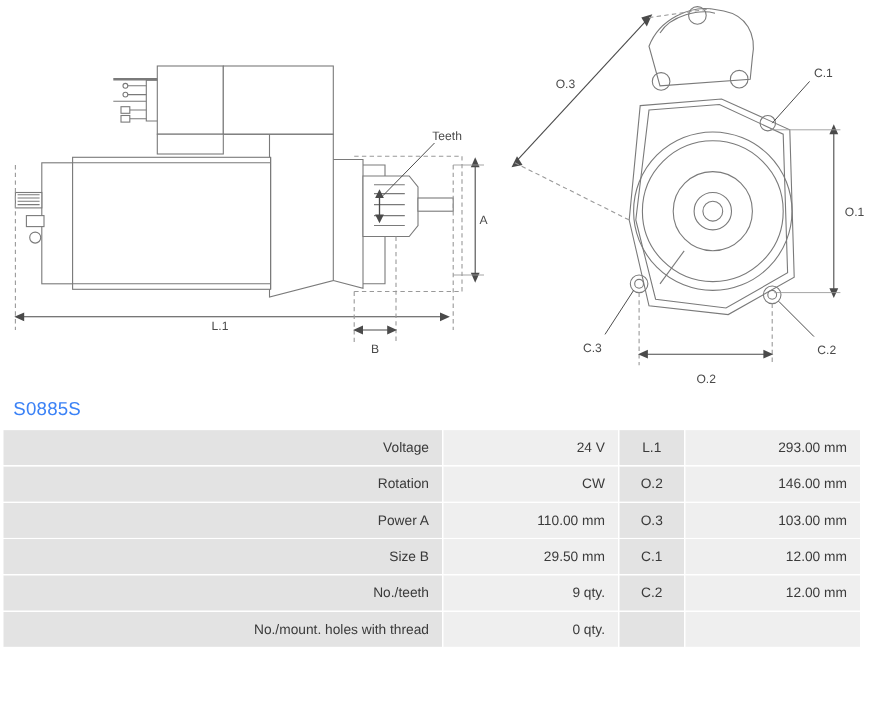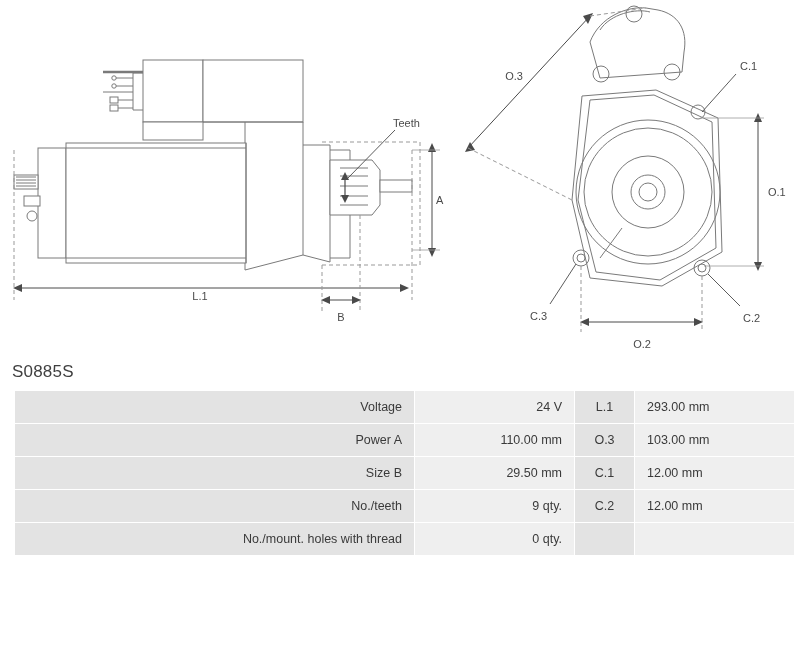--- a/index.html
+++ b/index.html
@@ -27,29 +27,29 @@
   .drawing-svg { display: block; }
   #left-drawing { position: absolute; left: 0; top: 0; }
   #right-drawing { position: absolute; left: 450px; top: 0; }
 
   
   .part-title {
     position: absolute;
     left: 12px;
     top: 362px;
     font-size: 17px;
-    color: #404040;
+    color: #3b82f6;
     letter-spacing: 0.2px;
     font-family: "Liberation Sans", sans-serif;
   }
 
   
   .spec-table {
     position: absolute;
-    left: 14px;
+    left: 2px;
     top: 390px;
     width: 780px;
     border-collapse: collapse;
     font-size: 12.5px;
     color: #333333;
     table-layout: fixed;
   }
   .spec-table td {
     height: 33px;
     padding: 0 12px;
@@ -72,20 +72,21 @@
     margin-left: 16px;
   }
   .c-code {
     background: #e3e3e3;
     text-align: center;
     width: 60px;
     color: #3a3a3a;
   }
   .c-dim {
     background: #efefef;
+    text-align: right;
     width: 160px;
     color: #3a3a3a;
   }
   .c-empty { background: #e3e3e3; }
   .c-empty2 { background: #efefef; }
 
   text {
     font-family: "Liberation Sans", sans-serif;
     fill: #4a4a4a;
   }
@@ -225,20 +226,26 @@
 
   <table class="spec-table">
     <tbody>
       <tr>
         <td class="c-label">Voltage</td>
         <td class="c-value">24 V</td>
         <td class="c-code">L.1</td>
         <td class="c-dim">293.00 mm</td>
       </tr>
       <tr>
+        <td class="c-label">Rotation</td>
+        <td class="c-value">CW</td>
+        <td class="c-code">O.2</td>
+        <td class="c-dim">146.00 mm</td>
+      </tr>
+      <tr>
         <td class="c-label">Power A</td>
         <td class="c-value">110.00 mm</td>
         <td class="c-code">O.3</td>
         <td class="c-dim">103.00 mm</td>
       </tr>
       <tr>
         <td class="c-label">Size B</td>
         <td class="c-value">29.50 mm</td>
         <td class="c-code">C.1</td>
         <td class="c-dim">12.00 mm</td>

